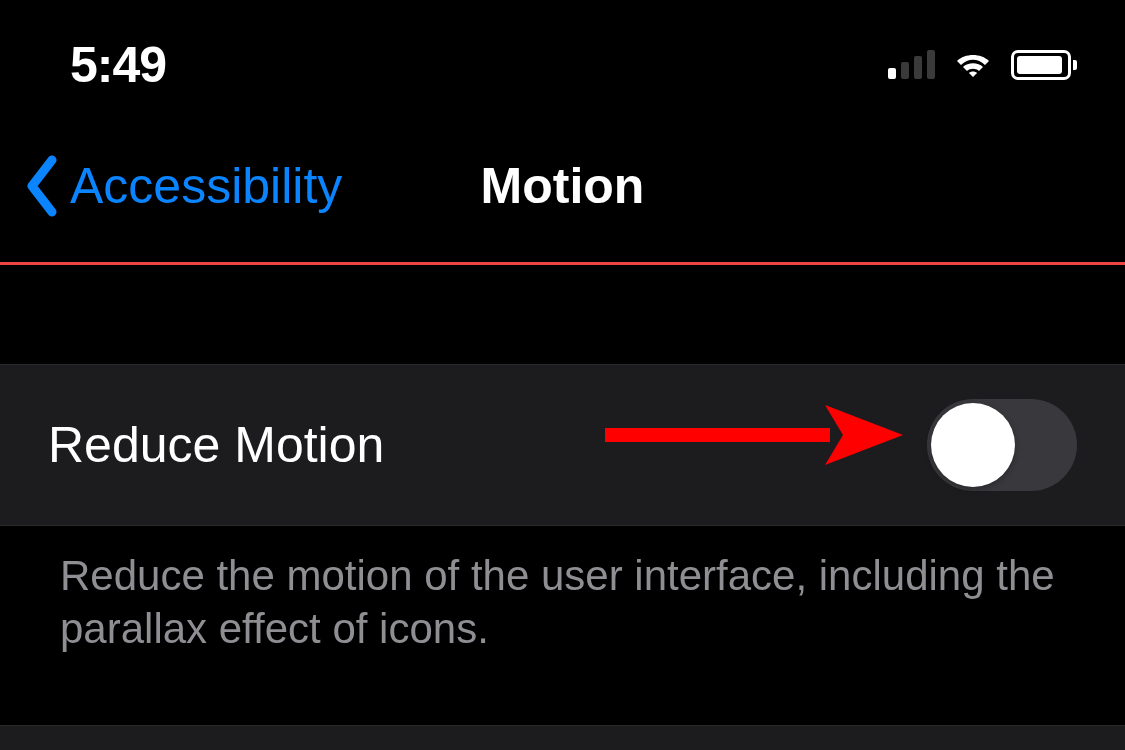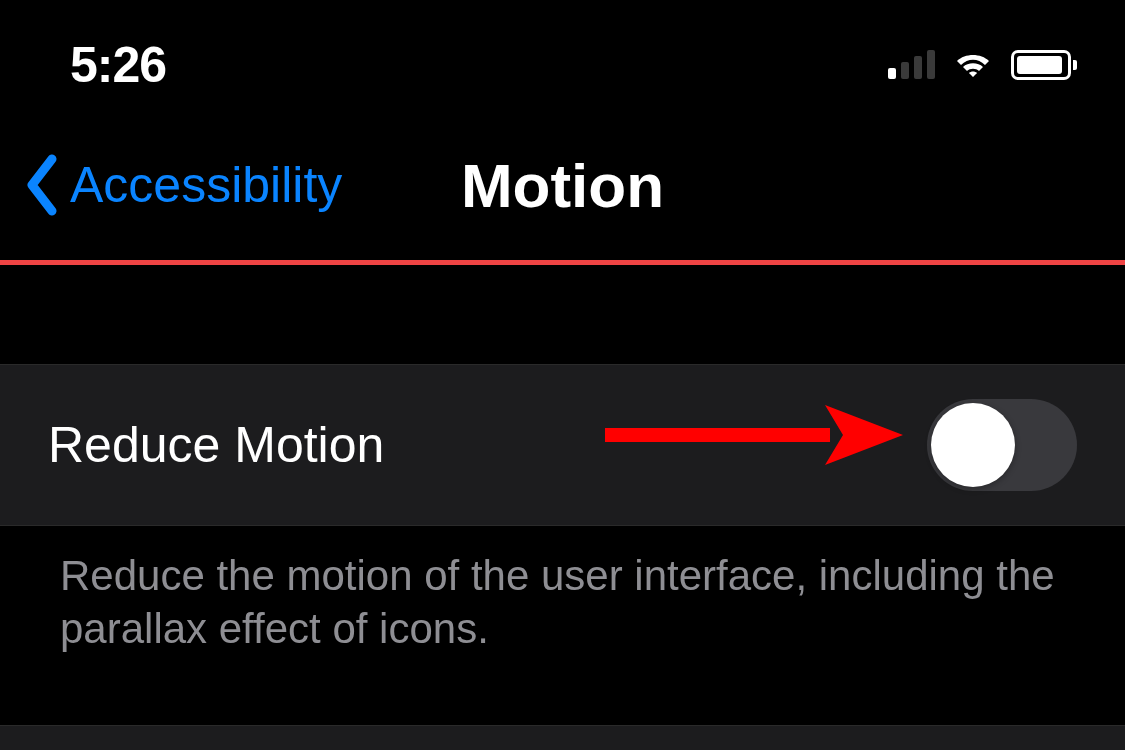--- a/index.html
+++ b/index.html
@@ -100,21 +100,21 @@
       background: #ffffff;
       border-radius: 0 2px 2px 0;
     }
 
     
     .nav-bar {
       position: relative;
       height: 155px;
       display: flex;
       align-items: center;
-      border-bottom: 5px solid #ef4444;
+      border-bottom: 3px solid #ef4444;
     }
 
     .back-button {
       display: flex;
       align-items: center;
       gap: 10px;
       padding-left: 24px;
       color: #0a84ff;
       font-size: 50px;
       font-weight: 400;
@@ -124,21 +124,21 @@
     .back-chevron svg {
       width: 36px;
       height: 64px;
       display: block;
     }
 
     .nav-title {
       position: absolute;
       left: 50%;
       transform: translateX(-50%);
-      font-size: 62px;
+      font-size: 50px;
       font-weight: 700;
       color: #ffffff;
     }
 
     
     .content-spacer {
       height: 100px;
       background: #000000;
       border-bottom: 1px solid #2a2a2a;
     }
@@ -222,21 +222,21 @@
     .red-arrow svg {
       width: 100%;
       height: 100%;
       display: block;
     }
   </style>
 </head>
 <body>
 
 <div class="status-bar">
-  <div class="status-time">5:26</div>
+  <div class="status-time">5:49</div>
   <div class="status-right">
     <div class="cellular-icon">
       <div class="bar active"></div>
       <div class="bar"></div>
       <div class="bar"></div>
       <div class="bar"></div>
     </div>
     <div class="wifi-icon">
       <svg viewBox="0 0 44 32" fill="none">
         <path d="M22 28 C22 28 26 24 26 24 C24 22 20 22 18 24 C18 24 22 28 22 28 Z" fill="#ffffff"></path>

